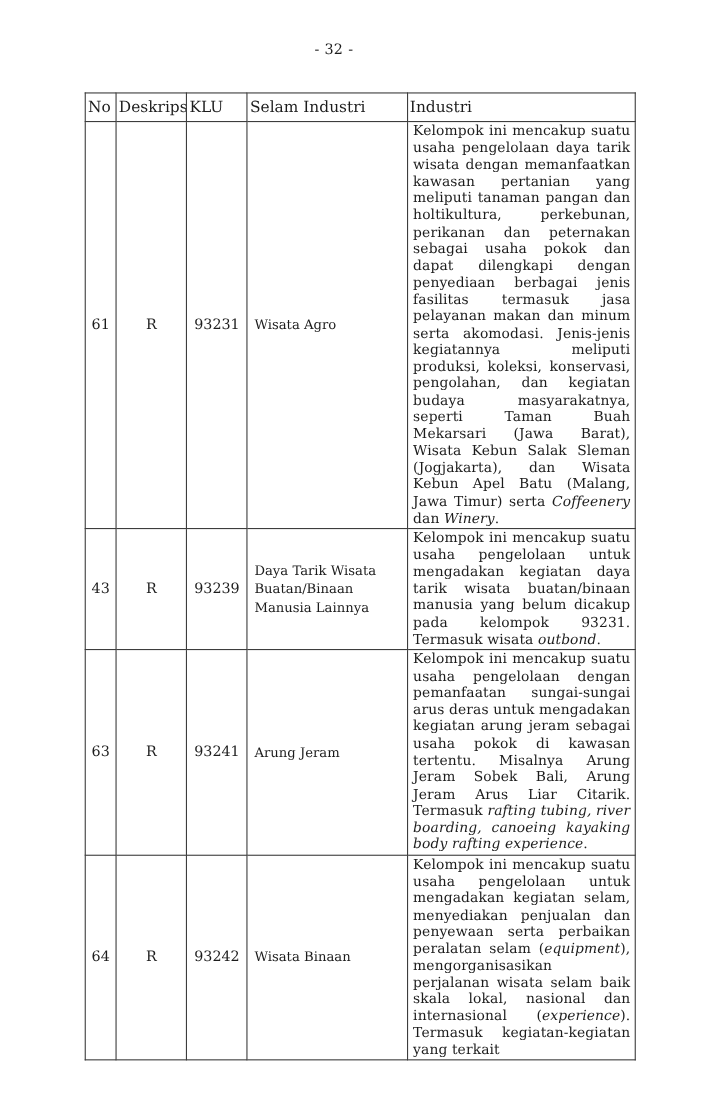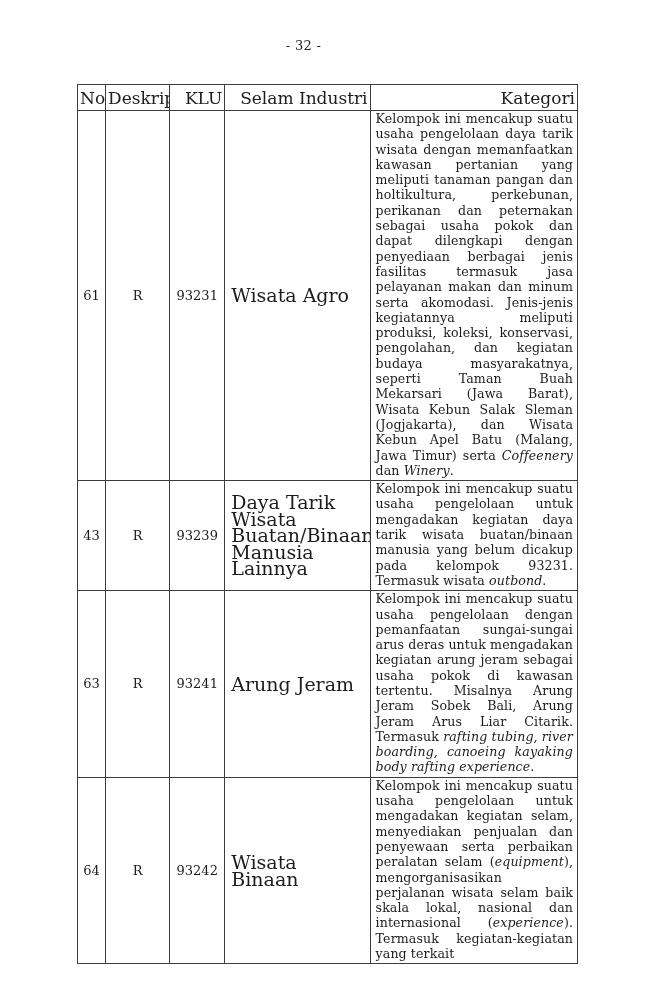--- a/index.html
+++ b/index.html
@@ -32,41 +32,41 @@
     table-layout: fixed;
     width: 501px;
   }
   .klu-table th,
   .klu-table td {
     border: 1px solid #3d3d3d;
     font-weight: normal;
     overflow: hidden;
   }
   .klu-table th {
-    font-size: 17px;
+    font-size: 14px;
     height: 23px;
-    text-align: right;
+    text-align: left;
     vertical-align: middle;
     padding: 1px 2px;
   }
   col.c-no   { width: 28px; }
   col.c-kat  { width: 64px; }
   col.c-klu  { width: 55px; }
   col.c-nama { width: 145px; }
   col.c-desk { width: 207px; }
 
   td.cell-no, td.cell-kat, td.cell-klu {
     text-align: center;
     vertical-align: middle;
     font-size: 13px;
     padding: 12px 2px;
   }
   td.cell-nama {
     vertical-align: middle;
-    font-size: 19px;
+    font-size: 12px;
     line-height: 16.5px;
     padding: 2px 4px 2px 6px;
   }
   td.cell-desk {
     vertical-align: top;
     text-align: justify;
     font-size: 12.6px;
     line-height: 15.3px;
     padding: 0 4px 2px 5px;
     letter-spacing: 0.1px;
@@ -89,21 +89,21 @@
       <col class="c-klu">
       <col class="c-nama">
       <col class="c-desk">
   </colgroup>
   <thead>
     <tr>
       <th>No</th>
       <th>Deskripsi</th>
       <th>KLU</th>
       <th>Selam Industri</th>
-      <th>Kategori</th>
+      <th>Industri</th>
     </tr>
   </thead>
   <tbody>
     <tr class="r0">
       <td class="cell-no">61</td>
       <td class="cell-kat">R</td>
       <td class="cell-klu">93231</td>
       <td class="cell-nama">Wisata Agro</td>
       <td class="cell-desk">Kelompok ini mencakup suatu usaha pengelolaan daya tarik wisata dengan memanfaatkan kawasan pertanian yang meliputi tanaman pangan dan holtikultura, perkebunan, perikanan dan peternakan sebagai usaha pokok dan dapat dilengkapi dengan penyediaan berbagai jenis fasilitas termasuk jasa pelayanan makan dan minum serta akomodasi. Jenis-jenis kegiatannya meliputi produksi, koleksi, konservasi, pengolahan, dan kegiatan budaya masyarakatnya, seperti Taman Buah Mekarsari (Jawa Barat), Wisata Kebun Salak Sleman (Jogjakarta), dan Wisata Kebun Apel Batu (Malang, Jawa Timur) serta <i>Coffeenery</i> dan <i>Winery</i>.</td>
     </tr>

